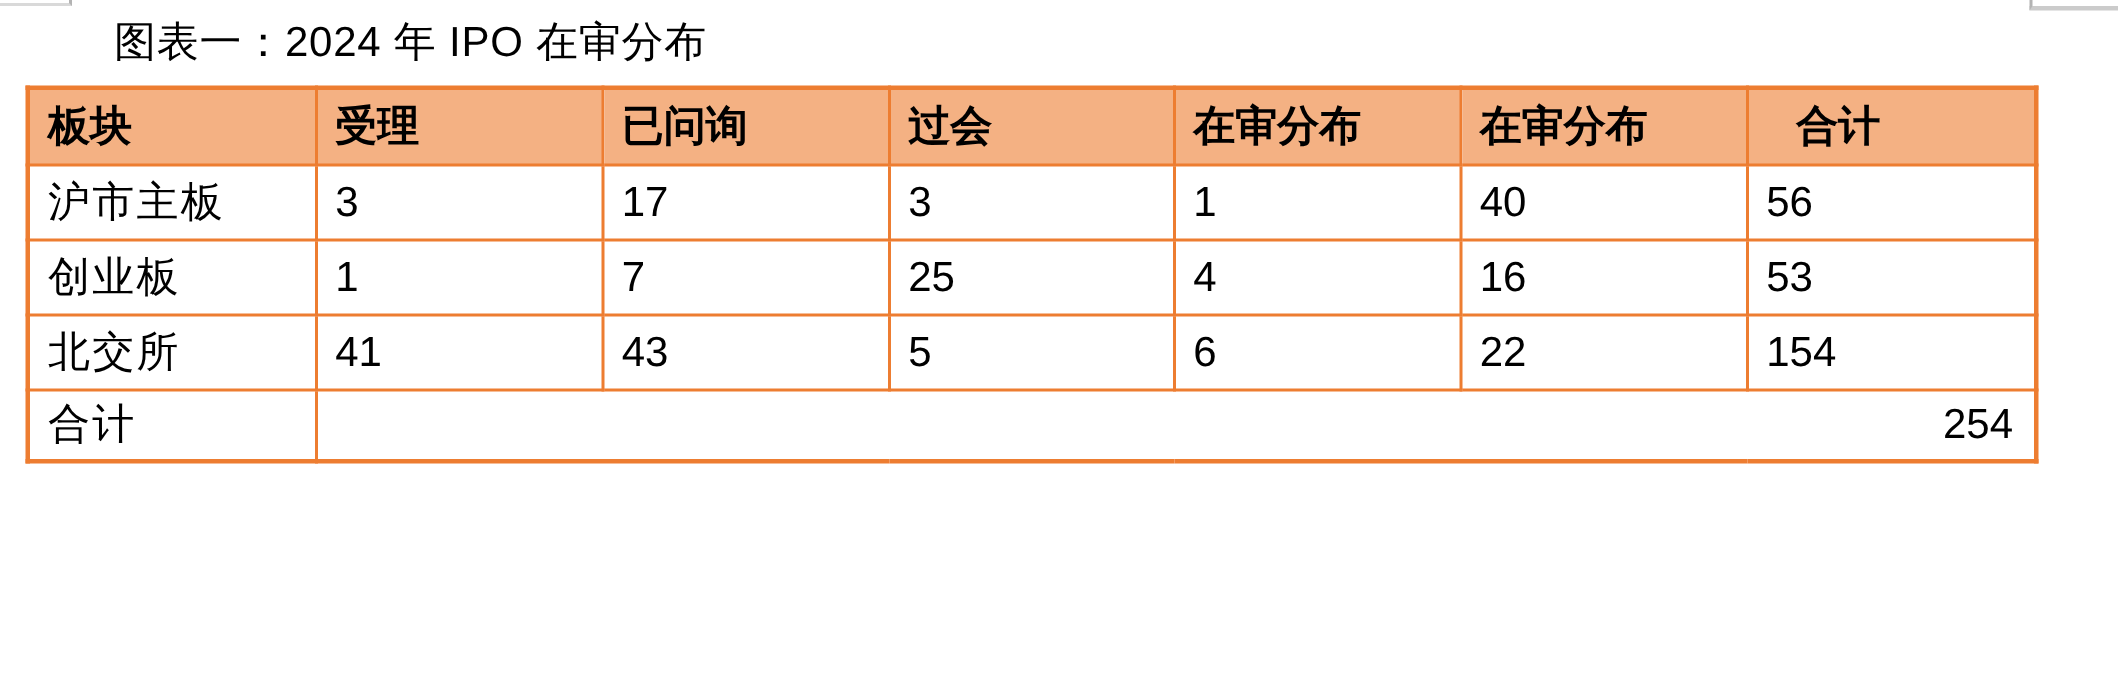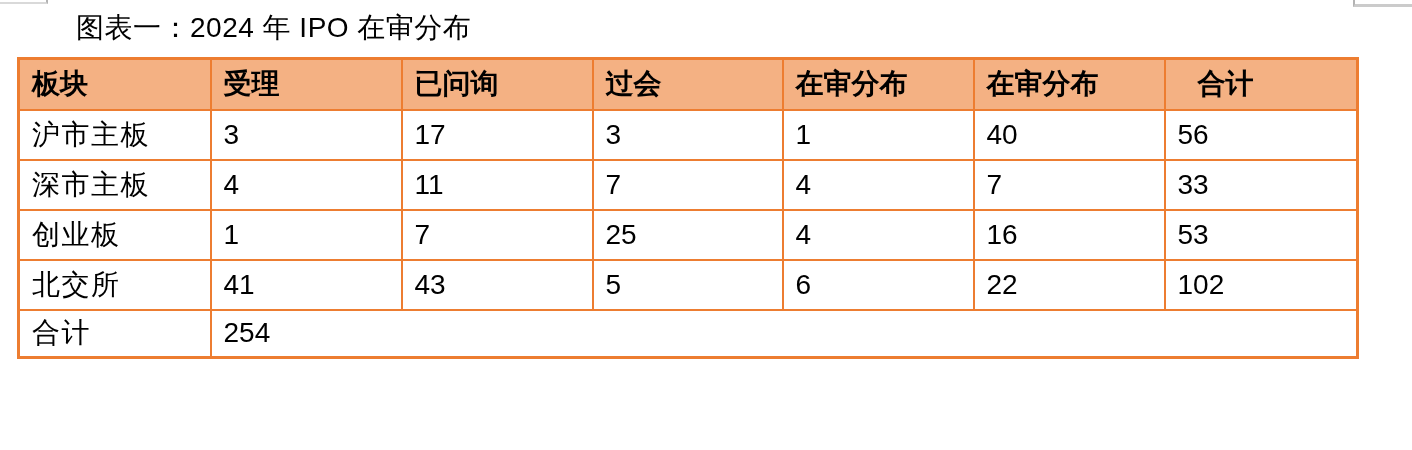--- a/index.html
+++ b/index.html
@@ -57,20 +57,21 @@
   .ipo-table thead th {
     background: var(--header_fill, #F4B183);
     font-weight: bold;
     height: 51px;
   }
   .ipo-table thead th.total-col { padding-left: 32px; }
   .ipo-table tbody td { height: 50px; font-weight: normal; }
   .ipo-table td.row-label { letter-spacing: 1.5px; }
   .ipo-table tr.footer-row td { height: 48px; }
   .ipo-table td.grand-total {
+    text-align: right;
     padding-right: 14px;
   }
 </style>
 </head>
 <body>
 
 <div class="artifact-tl"></div>
 <div class="artifact-tr"></div>
 
 <div class="figure-title">图表一：2024 年 IPO 在审分布</div>
@@ -100,44 +101,35 @@
     <tr>
       <td class="row-label">沪市主板</td>
       <td>3</td>
       <td>17</td>
       <td>3</td>
       <td>1</td>
       <td>40</td>
       <td>56</td>
     </tr>
     <tr>
-      <td class="row-label">深市主板</td>
-      <td>4</td>
-      <td>11</td>
-      <td>7</td>
-      <td>4</td>
-      <td>7</td>
-      <td>33</td>
-    </tr>
-    <tr>
       <td class="row-label">创业板</td>
       <td>1</td>
       <td>7</td>
       <td>25</td>
       <td>4</td>
       <td>16</td>
       <td>53</td>
     </tr>
     <tr>
       <td class="row-label">北交所</td>
       <td>41</td>
       <td>43</td>
       <td>5</td>
       <td>6</td>
       <td>22</td>
-      <td>102</td>
+      <td>154</td>
     </tr>
     <tr class="footer-row">
       <td class="row-label">合计</td>
       <td class="grand-total" colspan="6">254</td>
     </tr>
   </tbody>
 </table>
 
 </body></html>

